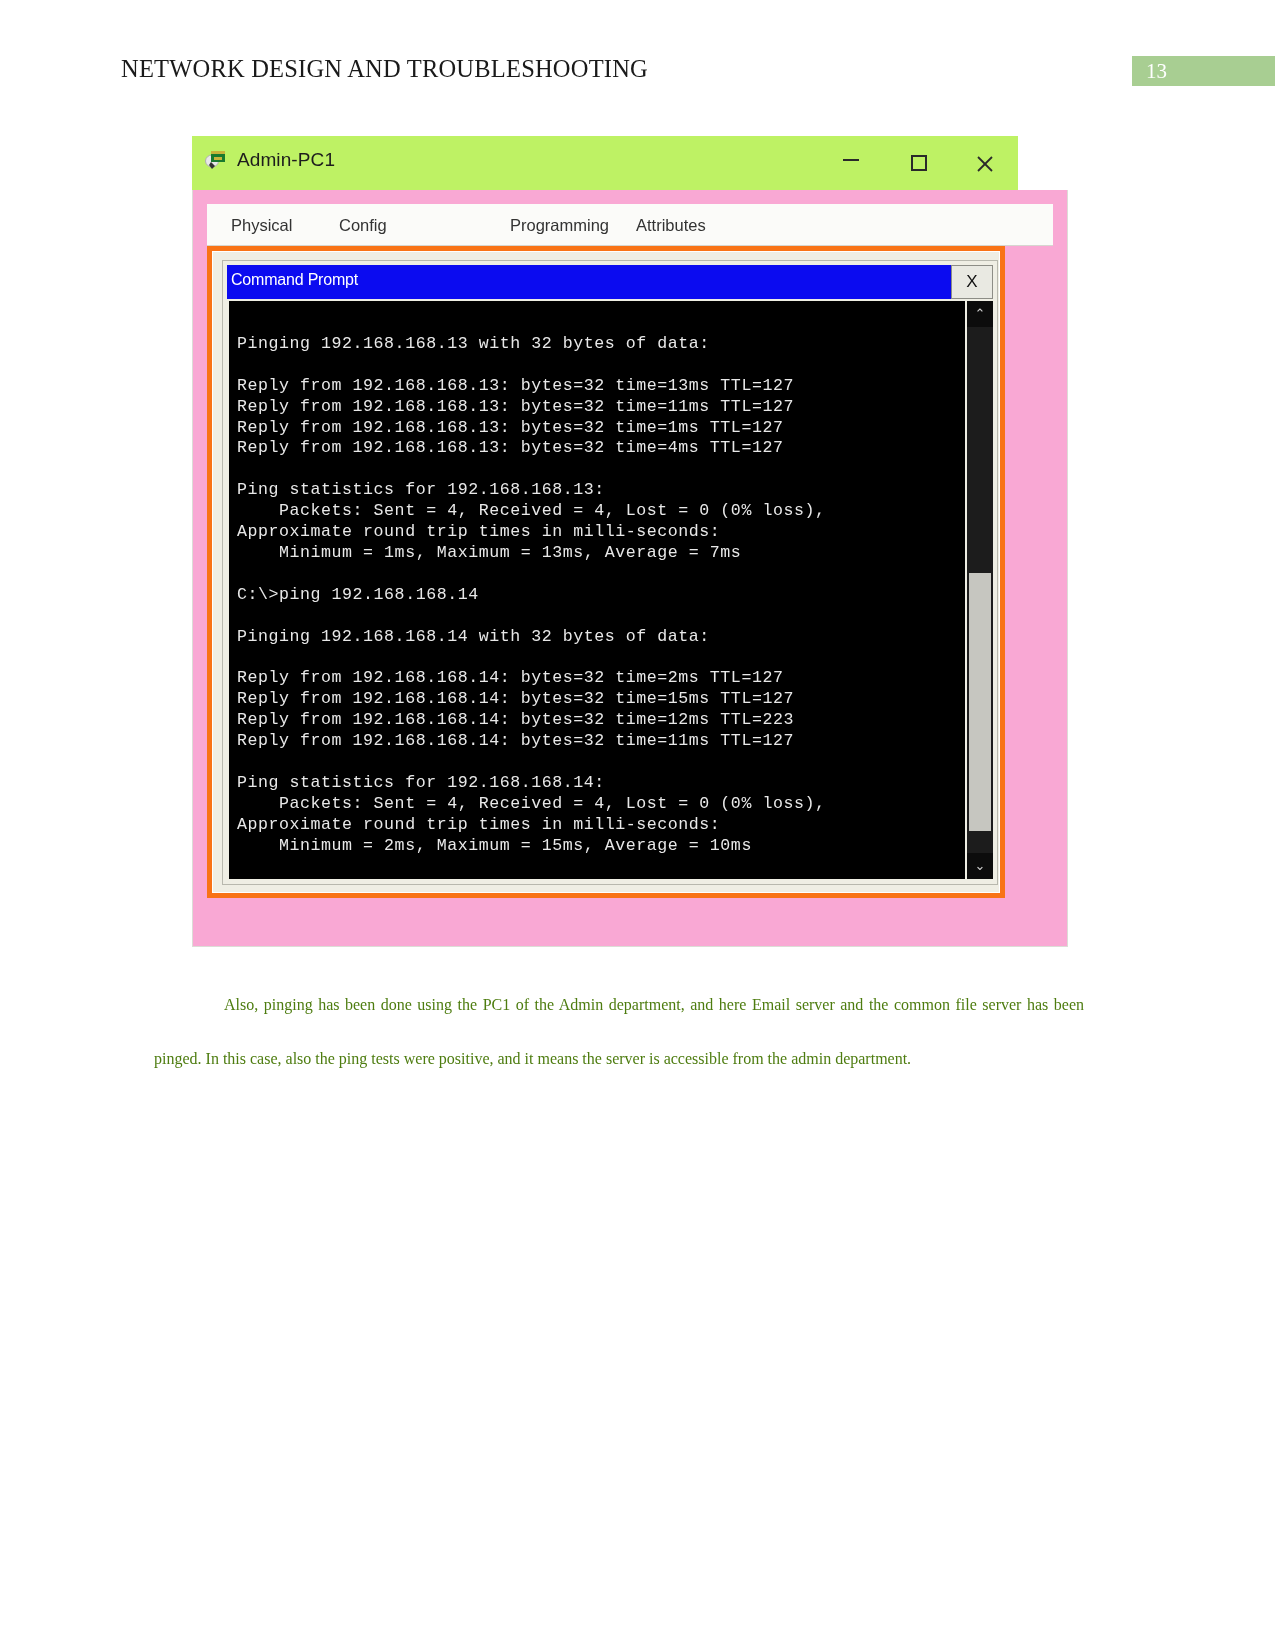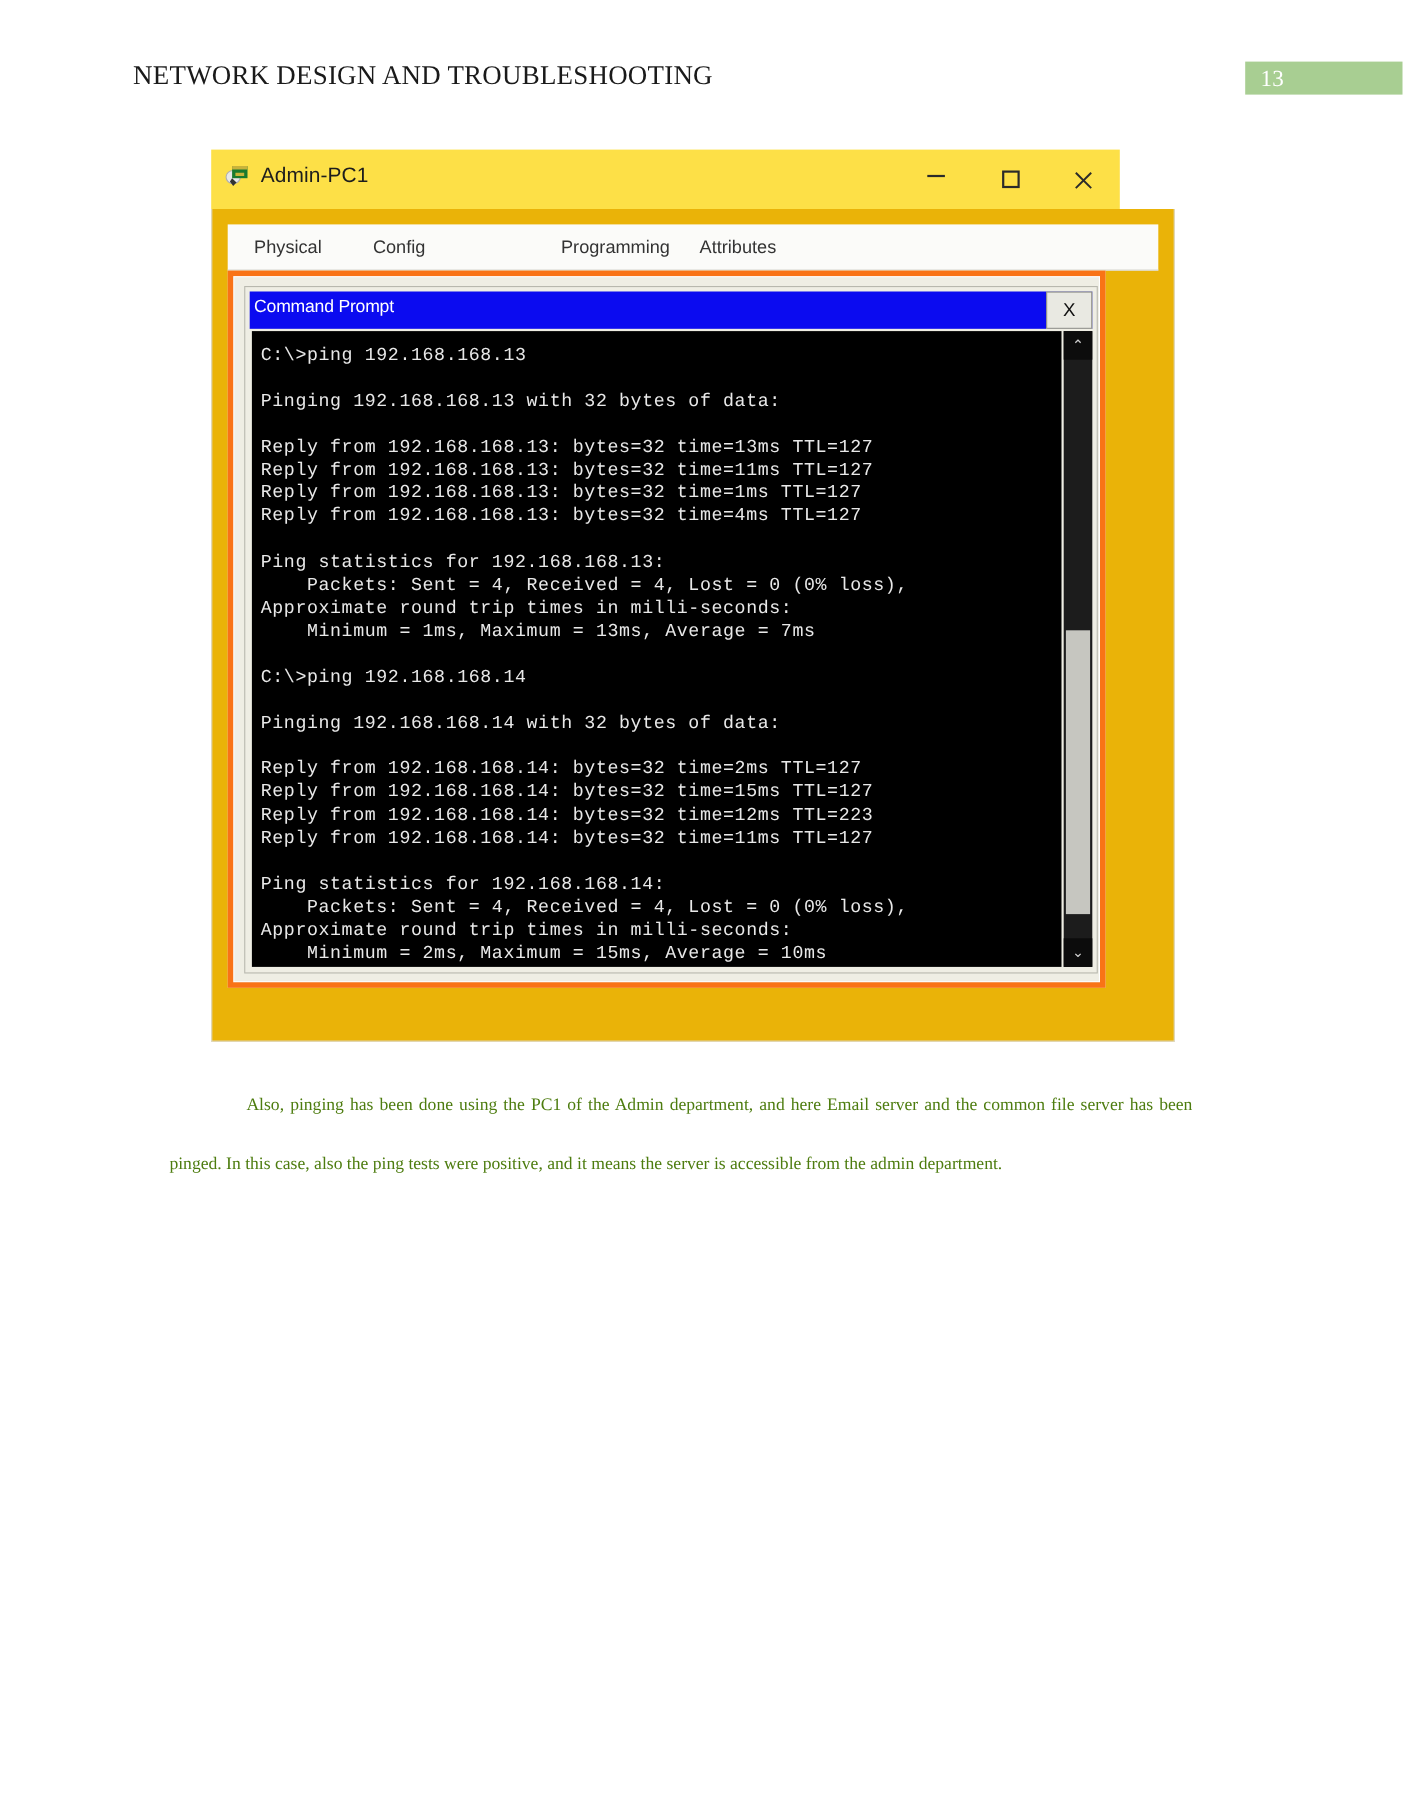--- a/index.html
+++ b/index.html
@@ -48,21 +48,21 @@
   .pt-window {
     position: absolute;
     left: 192px; top: 136px;
     width: 826px;
     height: 811px;
     background: #ffffff;
   }
   .pt-titlebar {
     position: relative;
     height: 54px;
-    background: #fde047;
+    background: #bef264;
   }
   .pt-app-icon {
     position: absolute;
     left: 12px; top: 12px;
     width: 25px; height: 25px;
   }
   .pt-title {
     position: absolute;
     left: 45px; top: 13px;
     font-family: "Liberation Sans", sans-serif;
@@ -80,21 +80,21 @@
   .win-btn.max  { left: 706px; }
   .win-btn.close{ left: 772px; }
   .win-btn svg { display:block; margin: 8px auto; }
 
   
   .pt-body {
     position: absolute;
     left: 0; top: 54px;
     width: 876px;
     height: 757px;
-    background: #eab308;
+    background: #f9a8d4;
     border: 1px solid #dcdcd6;
     border-top: none;
   }
   .tab-strip {
     position: relative;
     height: 42px;
     margin: 14px 14px 0 14px;
     background: #fbfbf9;
     border-bottom: 1px solid #d6d6d0;
   }
@@ -314,21 +314,20 @@
     <div class="desktop-panel">
       <div class="cmd-window">
 
         <div class="cmd-titlebar">
           <div class="cmd-title">Command Prompt</div>
           <div class="cmd-close">X</div>
         </div>
 
         <div class="cmd-screen-wrap">
           <div class="cmd-screen">
-            <div class="cmd-line">C:\&gt;ping 192.168.168.13</div>
             <div class="cmd-line blank">&nbsp;</div>
             <div class="cmd-line">Pinging 192.168.168.13 with 32 bytes of data:</div>
             <div class="cmd-line blank">&nbsp;</div>
             <div class="cmd-line">Reply from 192.168.168.13: bytes=32 time=13ms TTL=127</div>
             <div class="cmd-line">Reply from 192.168.168.13: bytes=32 time=11ms TTL=127</div>
             <div class="cmd-line">Reply from 192.168.168.13: bytes=32 time=1ms TTL=127</div>
             <div class="cmd-line">Reply from 192.168.168.13: bytes=32 time=4ms TTL=127</div>
             <div class="cmd-line blank">&nbsp;</div>
             <div class="cmd-line">Ping statistics for 192.168.168.13:</div>
             <div class="cmd-line">    Packets: Sent = 4, Received = 4, Lost = 0 (0% loss),</div>

